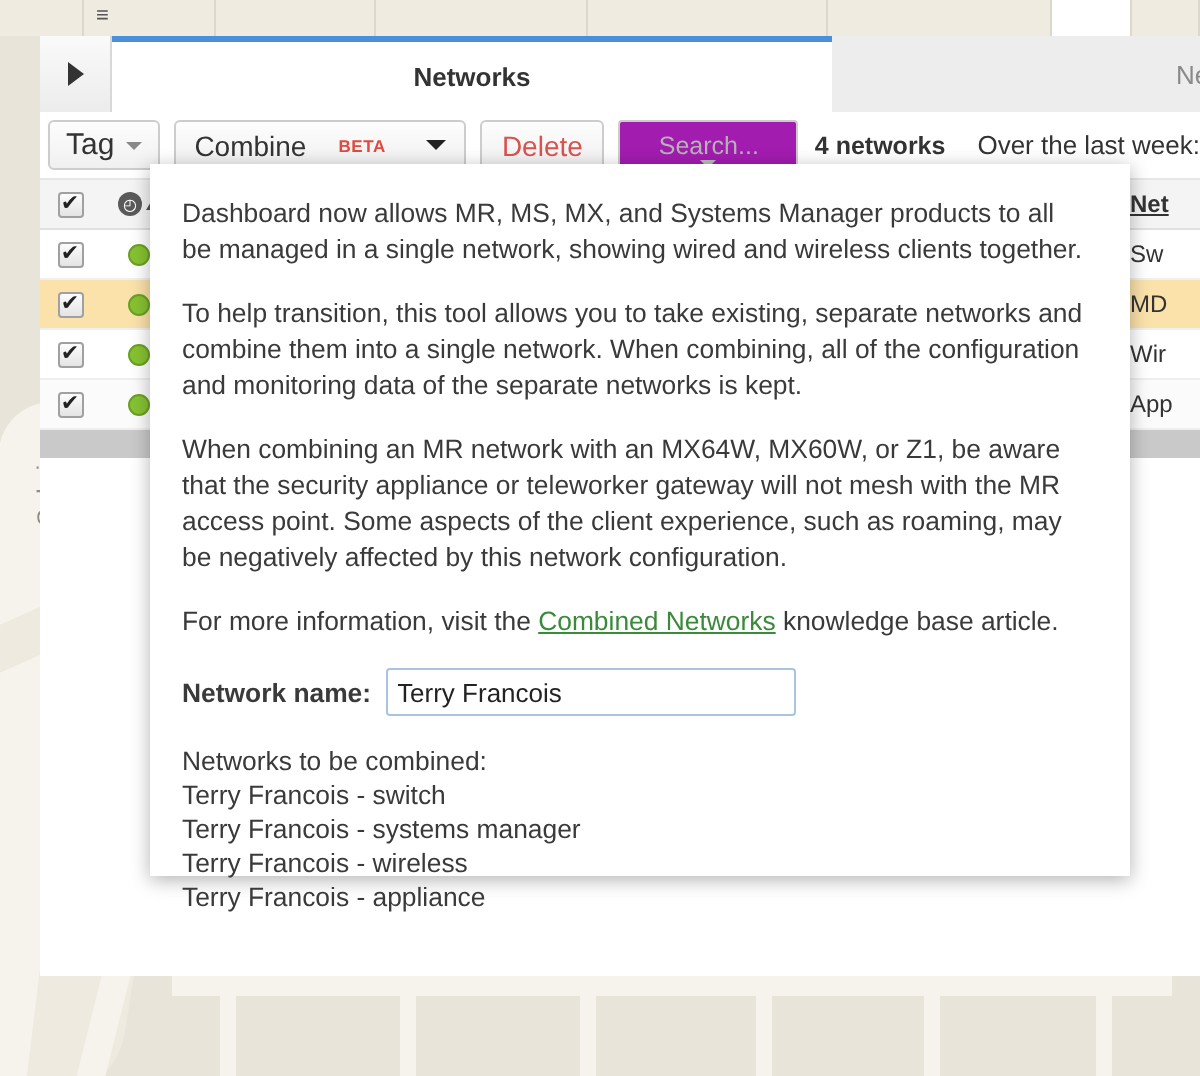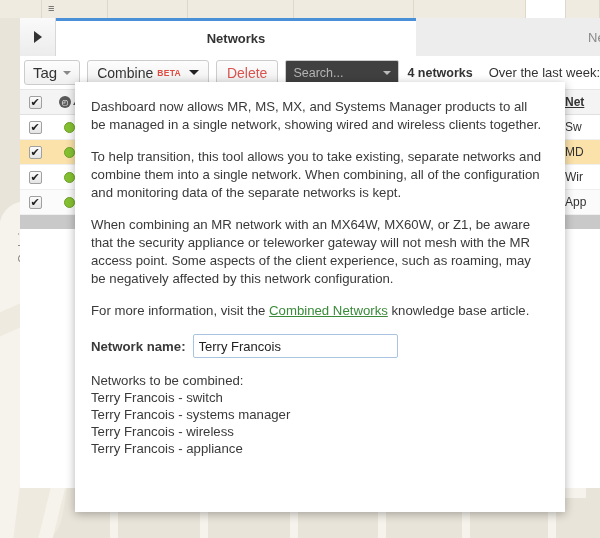--- a/index.html
+++ b/index.html
@@ -63,28 +63,28 @@
     border-bottom:1px solid #e6e6e6;
   }
   .btn {
     height:25px; border:1px solid #ccc; border-radius:3px;
     background:linear-gradient(#fdfdfd,#f0f0f0);
     display:flex; align-items:center; padding:0 8px;
     font-size:15px; color:#333; cursor:pointer; margin-right:7px;
     white-space:nowrap;
   }
   .btn .caret { width:0;height:0;border-top:4px solid #888;border-left:4px solid transparent;border-right:4px solid transparent; margin-left:6px; }
-  .btn-combine { font-size:14px; padding:0 9px; }
+  .btn-combine { font-size:14px; padding:0 9px;gap:12px; }
   .btn-combine .caret { border-top-color:#222; border-width:5px 5px 0 5px; margin-left:8px;}
   .beta { color:#e04a3f; font-size:8.5px; font-weight:bold; vertical-align:super; margin-left:4px; letter-spacing:.3px; }
   .btn-delete { color:#d9534f; font-size:14px; padding:0 10px; }
   .searchbox {
     height:25px; width:148px; border:1px solid #ccc; border-radius:2px;
-    background:#404040; display:flex; align-items:center; justify-content:space-between;
-    padding:0 7px; margin-right:8px; cursor:text;
+    background:#a21caf; display:flex; align-items:center; justify-content:flex-end;
+    padding:0 7px; margin-right:8px; cursor:text;flex-direction:column;
   }
   .searchbox span.ph { color:#b4b4b4; font-size:12.5px; }
   .searchbox .dcaret { width:0;height:0;border-top:4px solid #bbb;border-left:4px solid transparent;border-right:4px solid transparent; }
   .count { font-size:12.5px; font-weight:bold; color:#333; margin-right:16px; white-space:nowrap;}
   .lastweek { font-size:13px; color:#333; white-space:nowrap; }
 
   
   #table { position:relative; }
   .trow { display:flex; align-items:center; height:25px; border-bottom:1px solid #efefef; }
   .trow.head { background:#f4f4f4; border-bottom:1px solid #e0e0e0; }
@@ -104,21 +104,21 @@
     font-size:8px;display:flex;align-items:center;justify-content:center;
   }
   .sortarw { width:0;height:0;border-bottom:5px solid #555;border-left:3.5px solid transparent;border-right:3.5px solid transparent; }
   .name-cell { flex:1; padding-left:6px; font-size:12.5px; color:#333; overflow:hidden; white-space:nowrap;}
   .net-cell { width:35px; font-size:12px; color:#333; overflow:hidden; white-space:nowrap; }
   .trow.head .net-cell { font-weight:bold;text-decoration:underline; }
   .footrow { height:14px; background:#c9c9c9; }
 
   
   #modal {
-    position:absolute; left:75px; top:82px; width:490px; height:430px;
+    position:absolute; left:75px; top:82px; width:490px; height:356px;
     background:#fff; box-shadow:0 2px 9px rgba(0,0,0,.30);
     padding:16px 22px 0 16px;
   }
   #modal p { font-size:13.2px; line-height:18px; color:#3a3a3a; margin-bottom:14px; }
   #modal a.kb { color:#3a8a3a; text-decoration:underline; cursor:pointer; }
   .fieldrow { display:flex; align-items:center; margin-bottom:14px; }
   .fieldlabel { font-size:13.2px; color:#3a3a3a; margin-right:7px;font-weight:bold; }
   .netname {
     width:205px; height:24px; border:1px solid #a9c4e0; border-radius:2px;
     font-family:"Liberation Sans",sans-serif; font-size:13px; color:#222;

